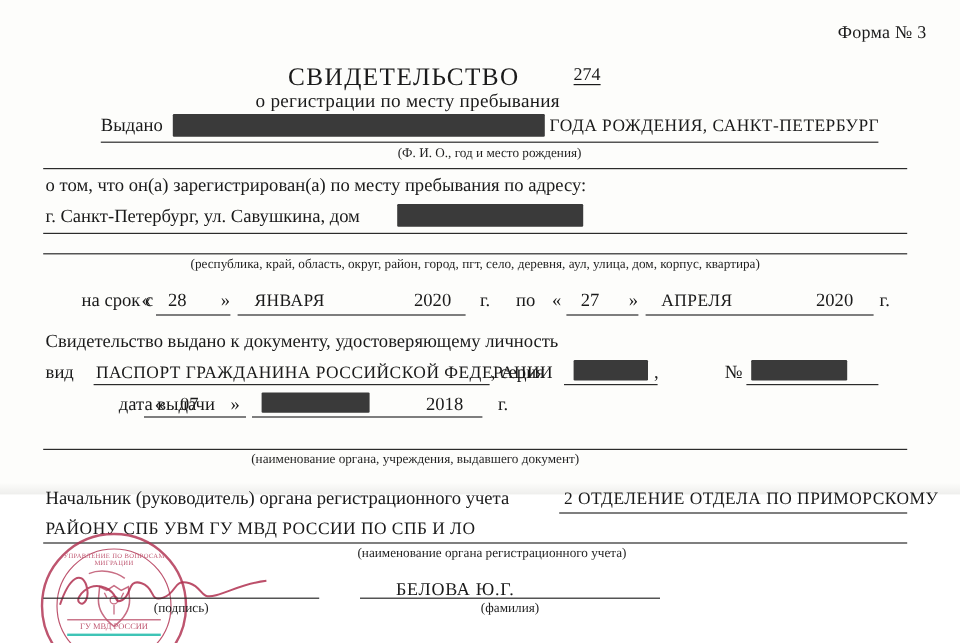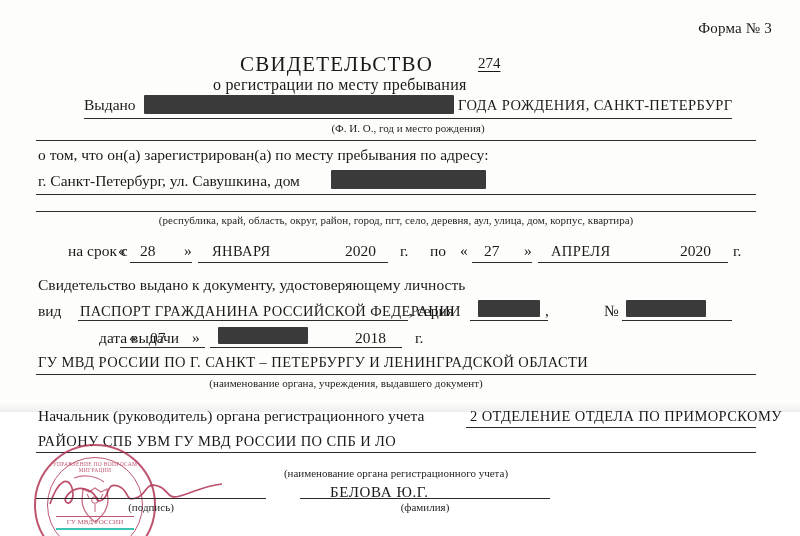--- a/index.html
+++ b/index.html
@@ -225,31 +225,30 @@
   <div class="lbl" style="top:329px; left:52px;margin-left:47px;">дата выдачи</div>
   <div class="lbl" style="top:329px; left:129px;">«</div>
   <div class="val" style="top:329px; left:150px;">07</div>
   <div class="lbl" style="top:329px; left:192px;">»</div>
   <div class="redact" style="top:327px; left:218px; width:90px; height:17px;"></div>
   <div class="val" style="top:329px; left:355px;">2018</div>
   <div class="lbl" style="top:329px; left:415px;">г.</div>
   <div class="rule" style="top:347px; left:120px; width:85px;"></div>
   <div class="rule" style="top:347px; left:210px; width:192px;"></div>
 
-  <div class="val caps" style="top:354px; left:38px;">ГУ  МВД  РОССИИ  ПО  Г. САНКТ – ПЕТЕРБУРГУ  И  ЛЕНИНГРАДСКОЙ ОБЛАСТИ</div>
   <div class="rule" style="top:374px; left:36px; width:720px;"></div>
   <div class="center" style="top:377px; left:36px; width:620px;">(наименование органа, учреждения, выдавшего документ)</div>
 
   <div class="lbl" style="top:407px; left:38px;">Начальник (руководитель) органа регистрационного учета</div>
   <div class="val caps" style="top:408px; left:470px;">2 ОТДЕЛЕНИЕ ОТДЕЛА  ПО ПРИМОРСКОМУ</div>
   <div class="rule" style="top:427px; left:466px; width:290px;"></div>
 
   <div class="val caps" style="top:433px; left:38px;">РАЙОНУ СПБ УВМ  ГУ  МВД РОССИИ  ПО СПБ  И  ЛО</div>
   <div class="rule" style="top:452px; left:36px; width:720px;"></div>
-  <div class="center" style="top:455px; left:36px; width:720px;margin-top:12px;">(наименование органа регистрационного учета)</div>
+  <div class="center" style="top:455px; left:50px; width:720px;">(наименование органа регистрационного учета)</div>
 
   <div class="stamp">
     <div class="inner-ring"></div>
     <div class="stamp-text-top">УПРАВЛЕНИЕ ПО ВОПРОСАМ МИГРАЦИИ</div>
     <svg class="core" viewBox="0 0 36 40">
       <path d="M18 2 L24 6 L30 3 L31 14 Q31 26 18 36 Q5 26 5 14 L6 3 L12 6 Z" fill="none" stroke="#b03050" stroke-width="1.3"></path>
       <circle cx="18" cy="14" r="3.2" fill="none" stroke="#b03050" stroke-width="1.1"></circle>
       <path d="M12 12 L10 8 M24 12 L26 8 M18 18 L18 26" stroke="#b03050" stroke-width="1.1" fill="none"></path>
     </svg>
     <div class="stamp-band">ГУ МВД РОССИИ</div>

